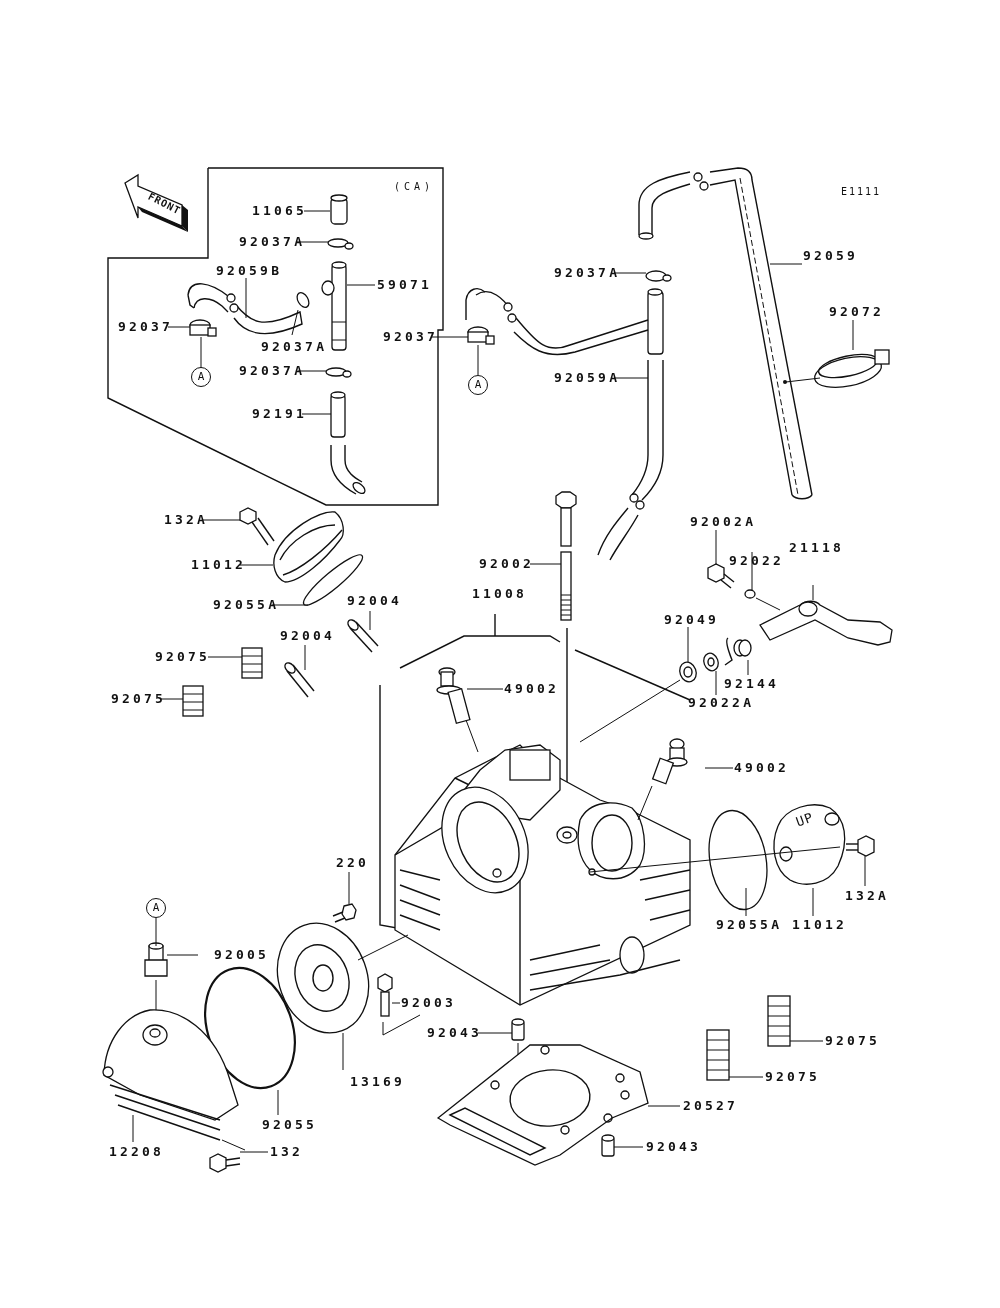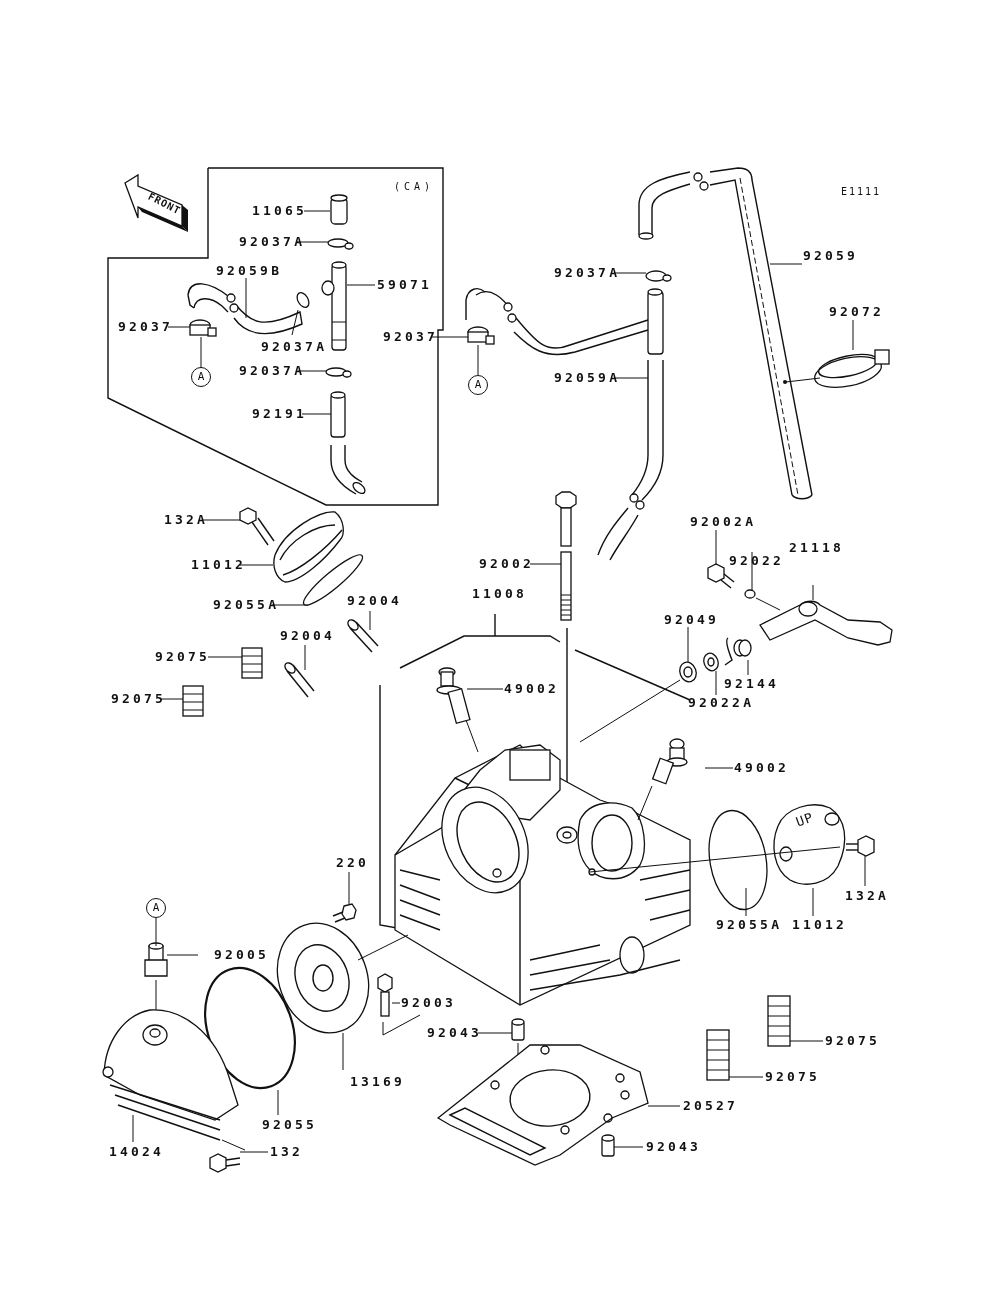--- a/index.html
+++ b/index.html
@@ -429,17 +429,17 @@
 <div class="lbl" style="left:792px;top:918px;">11012</div>
 <div class="lbl" style="left:336px;top:856px;">220</div>
 <div class="lbl" style="left:214px;top:948px;">92005</div>
 <div class="lbl" style="left:401px;top:996px;">92003</div>
 <div class="lbl" style="left:427px;top:1026px;">92043</div>
 <div class="lbl" style="left:318px;top:1075px;margin-left:32px;">13169</div>
 <div class="lbl" style="left:254px;top:1118px;margin-left:8px;">92055</div>
 <div class="lbl" style="left:683px;top:1099px;">20527</div>
 <div class="lbl" style="left:825px;top:1034px;">92075</div>
 <div class="lbl" style="left:765px;top:1070px;">92075</div>
-<div class="lbl" style="left:109px;top:1145px;">14024</div>
+<div class="lbl" style="left:109px;top:1145px;">12208</div>
 <div class="lbl" style="left:270px;top:1145px;">132</div>
 <div class="lbl" style="left:646px;top:1140px;">92043</div>
 
 <div style="position:absolute;left:147px;top:198px;transform:rotate(27deg);font-family:'DejaVu Sans Mono',monospace;font-size:10px;font-weight:bold;letter-spacing:1px;color:#111;">FRONT</div>
 
 </body></html>

